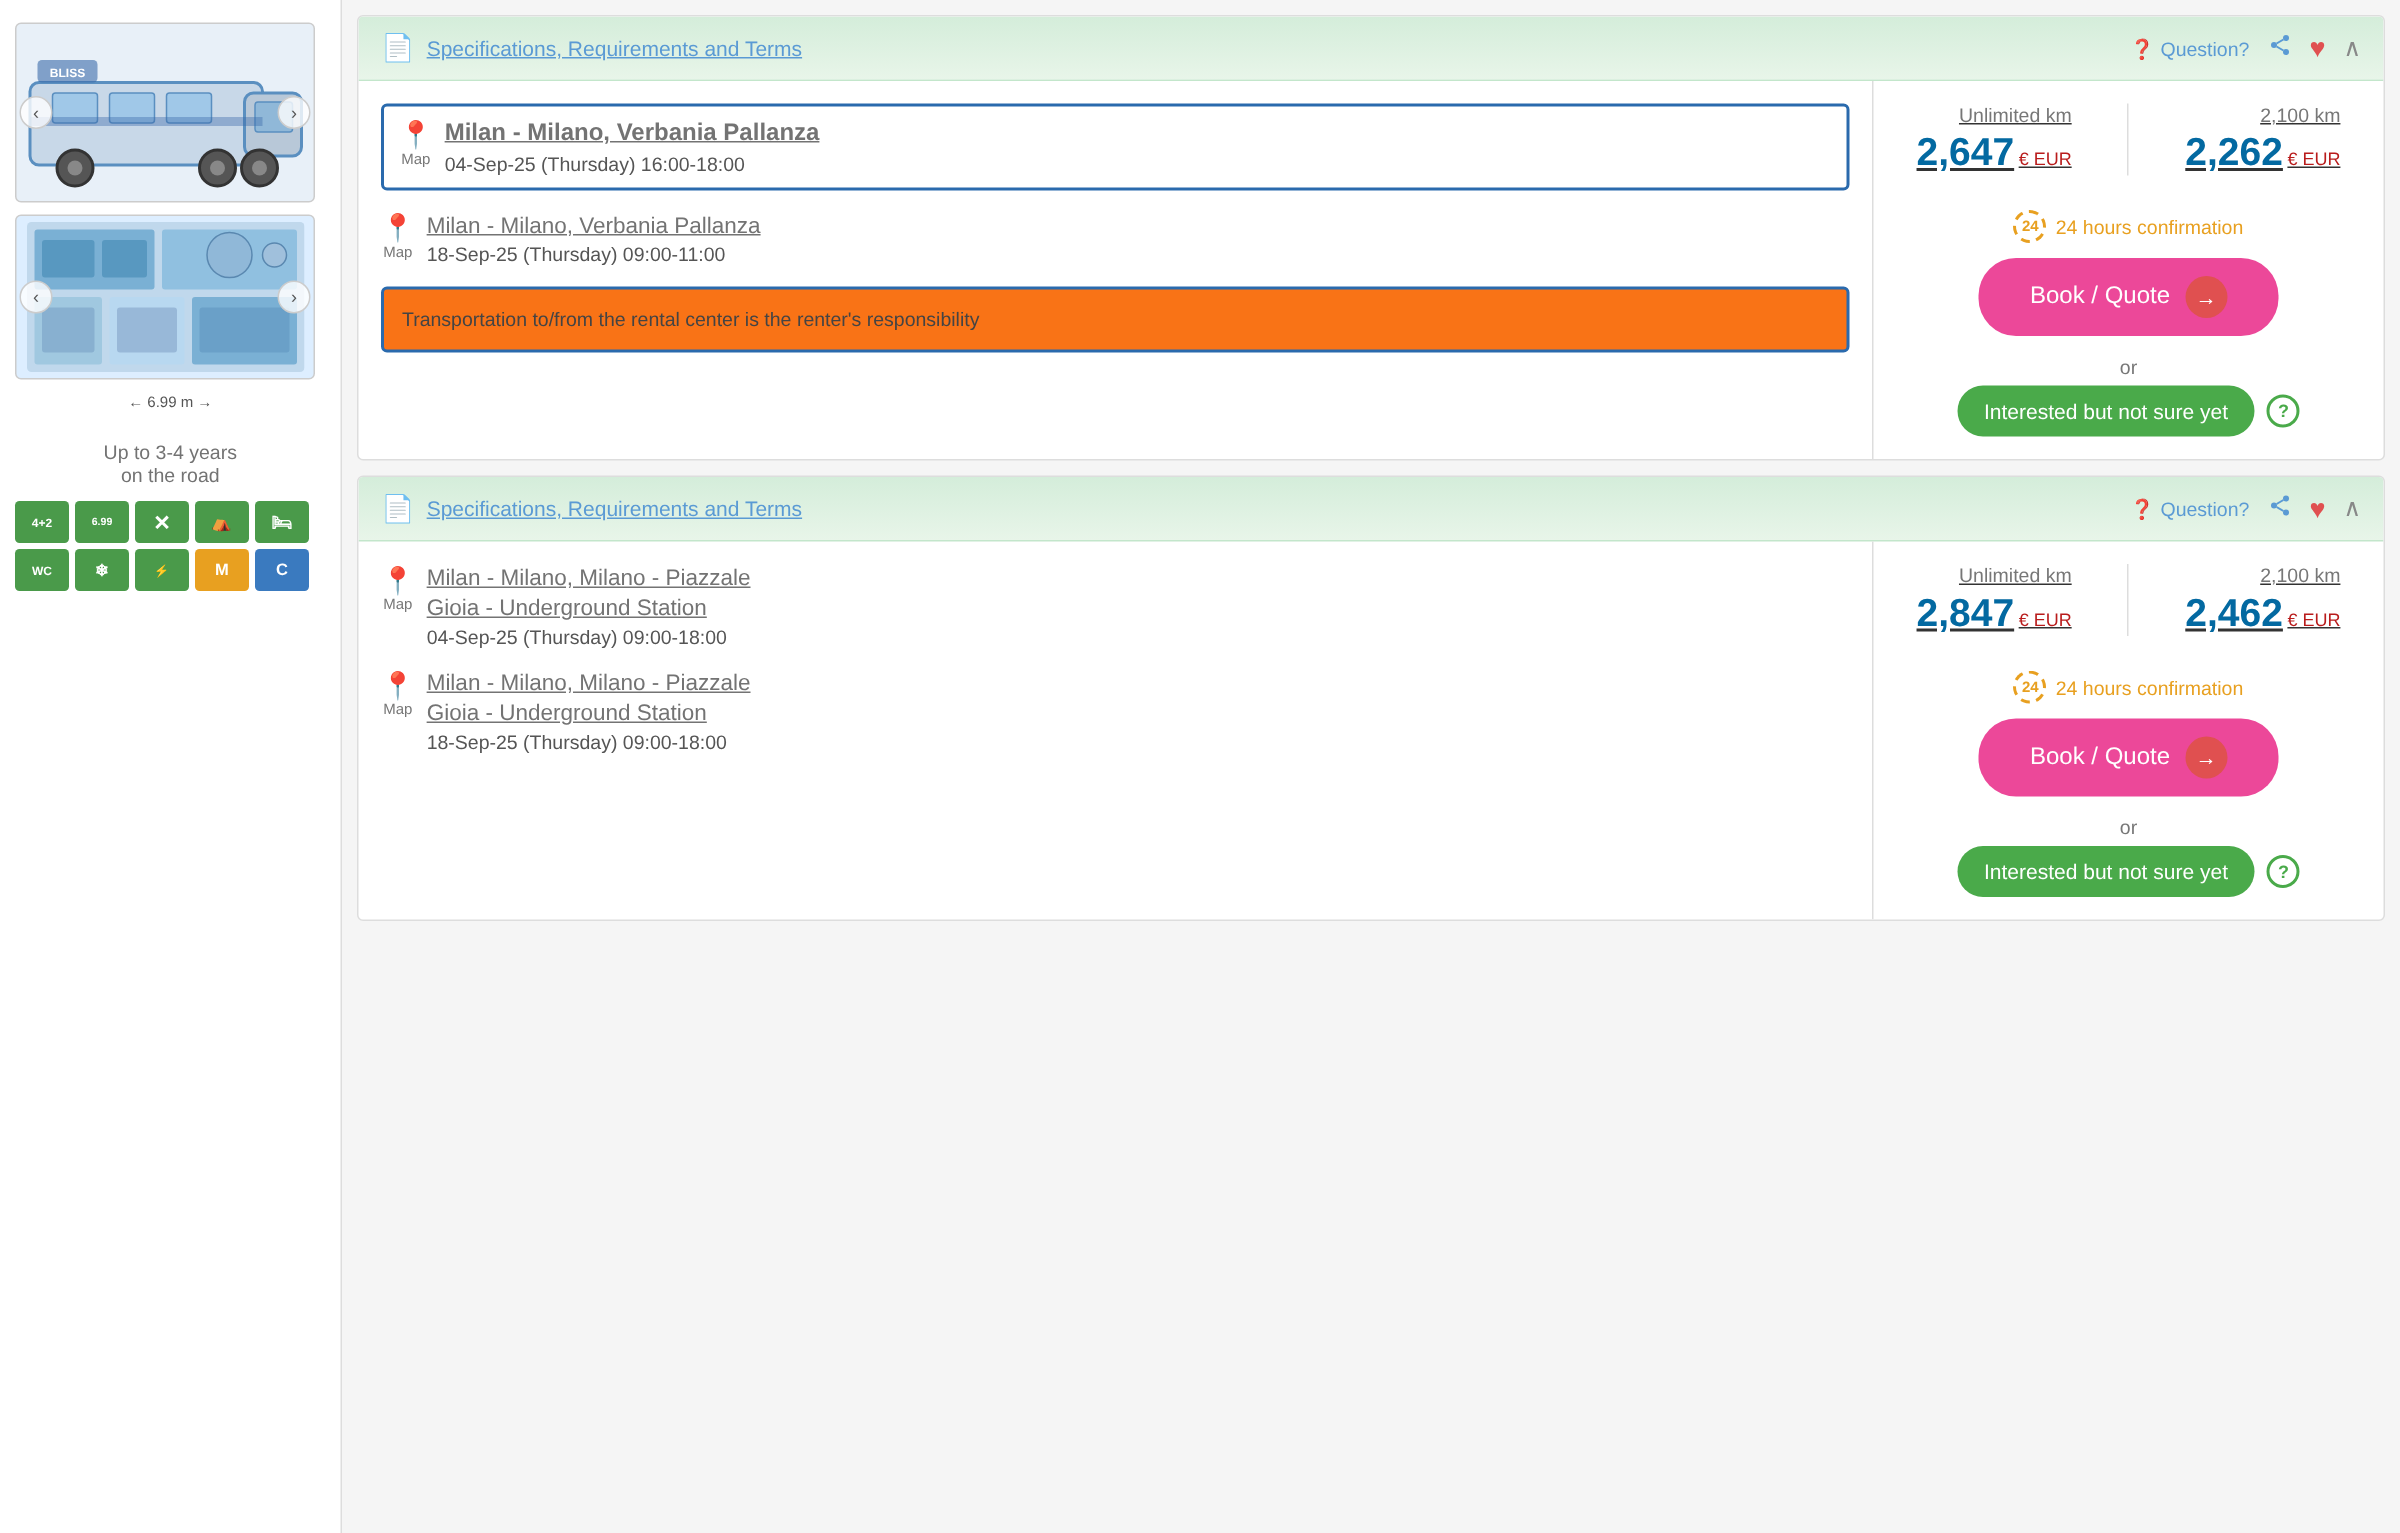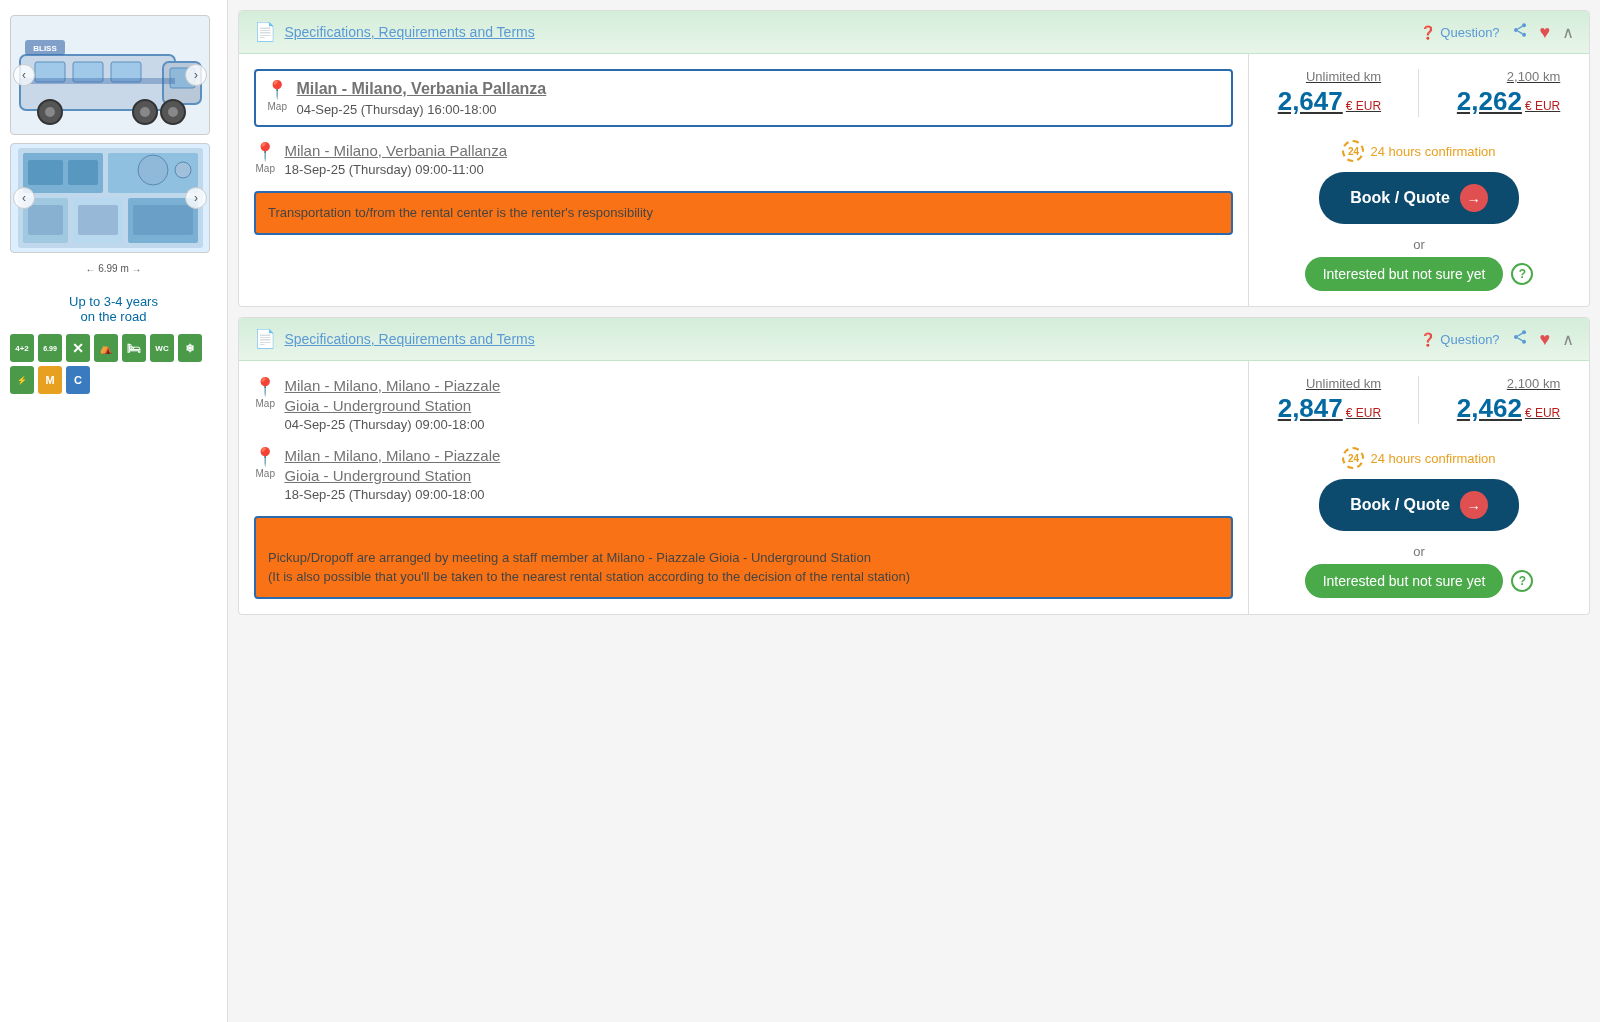--- a/index.html
+++ b/index.html
@@ -10,24 +10,24 @@
     
     .sidebar { width: 228px; padding: 15px 10px; background: #fff; flex-shrink: 0; border-right: 1px solid #ddd; }
     .vehicle-image { width: 200px; height: 120px; background: #e8f0f8; border: 1px solid #ccc; border-radius: 4px; overflow: hidden; display: flex; align-items: center; justify-content: center; position: relative; margin-bottom: 8px; }
     .nav-arrow { position: absolute; top: 50%; transform: translateY(-50%); background: rgba(255,255,255,0.8); border: 1px solid #ccc; border-radius: 50%; width: 22px; height: 22px; display: flex; align-items: center; justify-content: center; cursor: pointer; font-size: 12px; color: #555; z-index: 2; }
     .nav-left { left: 2px; }
     .nav-right { right: 2px; }
 
     .floorplan-image { width: 200px; height: 110px; background: #ddeeff; border: 1px solid #ccc; border-radius: 4px; overflow: hidden; display: flex; align-items: center; justify-content: center; margin-bottom: 10px; position: relative; }
 
     .size-label { text-align: center; font-size: 10px; color: #555; margin: 5px 0; }
-    .age-label { text-align: center; font-size: 13px; color: #0369a1; margin-bottom: 10px; }
+    .age-label { text-align: center; font-size: 13px; color: #737373; margin-bottom: 10px; }
 
     .icons-row { display: flex; flex-wrap: wrap; gap: 4px; margin-top: 5px; }
-    .icon-box { width: 24px; height: 28px; background: #4a9a4a; border-radius: 3px; display: flex; align-items: center; justify-content: center; color: #fff; font-size: 9px; font-weight: bold; }
+    .icon-box { width: 36px; height: 28px; background: #4a9a4a; border-radius: 3px; display: flex; align-items: center; justify-content: center; color: #fff; font-size: 9px; font-weight: bold; }
     .icon-box.orange { background: #e8a020; }
     .icon-box.blue { background: #3a7abf; }
 
     
     .main-content { flex: 1; padding: 0; background: #f5f5f5; }
 
     
     .listing-card { margin: 10px; background: #fff; border: 1px solid #ddd; border-radius: 4px; overflow: hidden; }
 
     
@@ -58,21 +58,21 @@
     .price-label { font-size: 13px; color: #777; margin-bottom: 2px; }
     .price-amount { font-size: 26px; font-weight: bold; color: #0369a1; }
     .price-currency { font-size: 12px; color: #b91c1c; margin-left: 3px; }
     .price-divider { width: 1px; background: #ddd; margin: 0 10px; align-self: stretch; }
 
     
     .confirmation-badge { display: flex; align-items: center; gap: 6px; color: #e8a020; font-size: 13px; margin-bottom: 10px; }
     .badge-circle { width: 22px; height: 22px; border: 2px dashed #e8a020; border-radius: 50%; display: flex; align-items: center; justify-content: center; font-size: 10px; font-weight: bold; color: #e8a020; flex-shrink: 0; }
 
     
-    .book-btn { background: #0c4a6e; color: #fff; border: none; border-radius: 25px; padding: 12px 25px; font-size: 16px; font-weight: bold; cursor: pointer; display: flex; align-items: center; gap: 10px; margin-bottom: 8px; width: 200px; justify-content: center; text-align: center; }
+    .book-btn { background: #ec4899; color: #fff; border: none; border-radius: 25px; padding: 12px 25px; font-size: 16px; font-weight: normal; cursor: pointer; display: flex; align-items: center; gap: 10px; margin-bottom: 8px; width: 200px; justify-content: center; text-align: center; }
     .book-btn-arrow { background: #e05050; border-radius: 50%; width: 28px; height: 28px; display: flex; align-items: center; justify-content: center; color: #fff; font-size: 14px; flex-shrink: 0; }
 
     .or-text { font-size: 13px; color: #777; margin: 5px 0; }
 
     
     .interested-btn { background: #4aaa4a; color: #fff; border: none; border-radius: 20px; padding: 9px 18px; font-size: 14px; cursor: pointer; display: flex; gap: 8px; }
     .help-circle { width: 22px; height: 22px; border: 2px solid #4aaa4a; border-radius: 50%; background: #fff; display: flex; align-items: center; justify-content: center; color: #4aaa4a; font-size: 12px; font-weight: bold; flex-shrink: 0; }
 
     
     .fp-nav { position: absolute; top: 50%; transform: translateY(-50%); background: rgba(255,255,255,0.8); border: 1px solid #ccc; border-radius: 50%; width: 22px; height: 22px; display: flex; align-items: center; justify-content: center; cursor: pointer; font-size: 12px; color: #555; }
@@ -314,24 +314,20 @@
             </div>
             <div>
               <a class="location-link">
                 <span>Milan - Milano, Milano - Piazzale</span><br>
                 <span>Gioia - Underground Station</span>
               </a>
               <div class="location-date">18-Sep-25 (Thursday)  09:00-18:00</div>
             </div>
           </div>
 
-          <div class="note-box" style="white-space:pre-line;">
-            <span>Pickup/Dropoff are arranged by meeting a staff member at Milano - Piazzale Gioia - Underground Station
-(It is also possible that you'll be taken to the nearest rental station according to the decision of the rental station)</span>
-          </div>
         </div>
 
         <div class="card-right">
 
           <div class="pricing-section">
             <div class="pricing-row">
               <div class="price-block">
                 <div class="price-label">Unlimited km</div>
                 <div style="display:flex; align-items:baseline; justify-content:center;">
                   <span class="price-amount">2,847</span>

